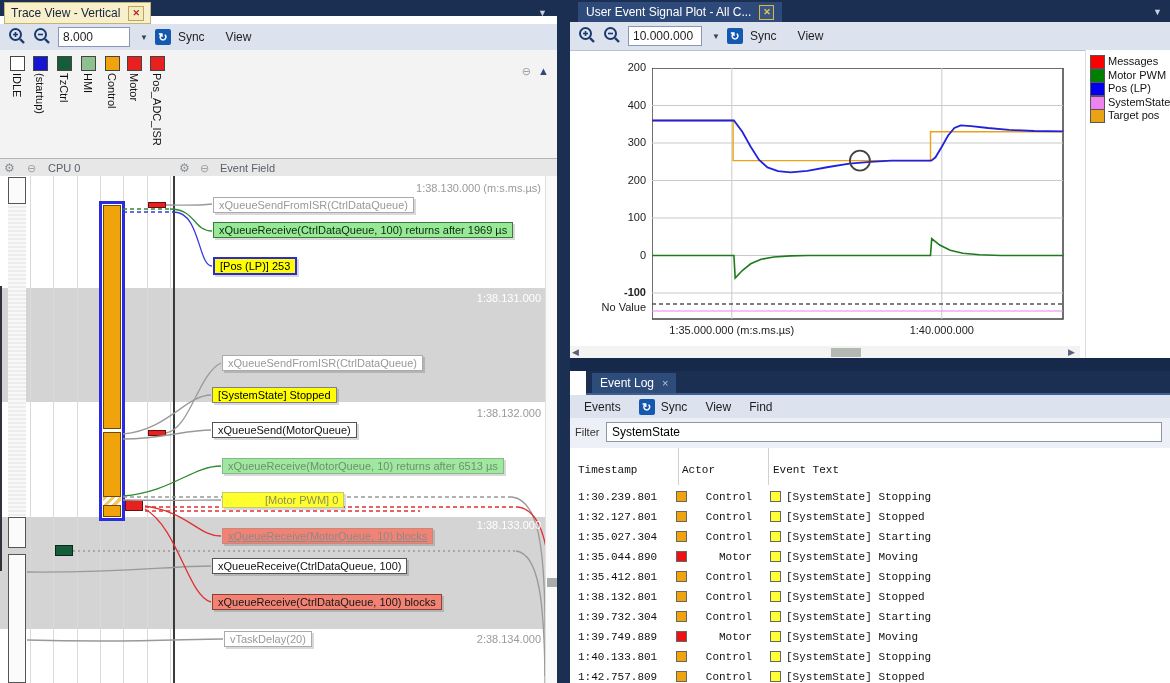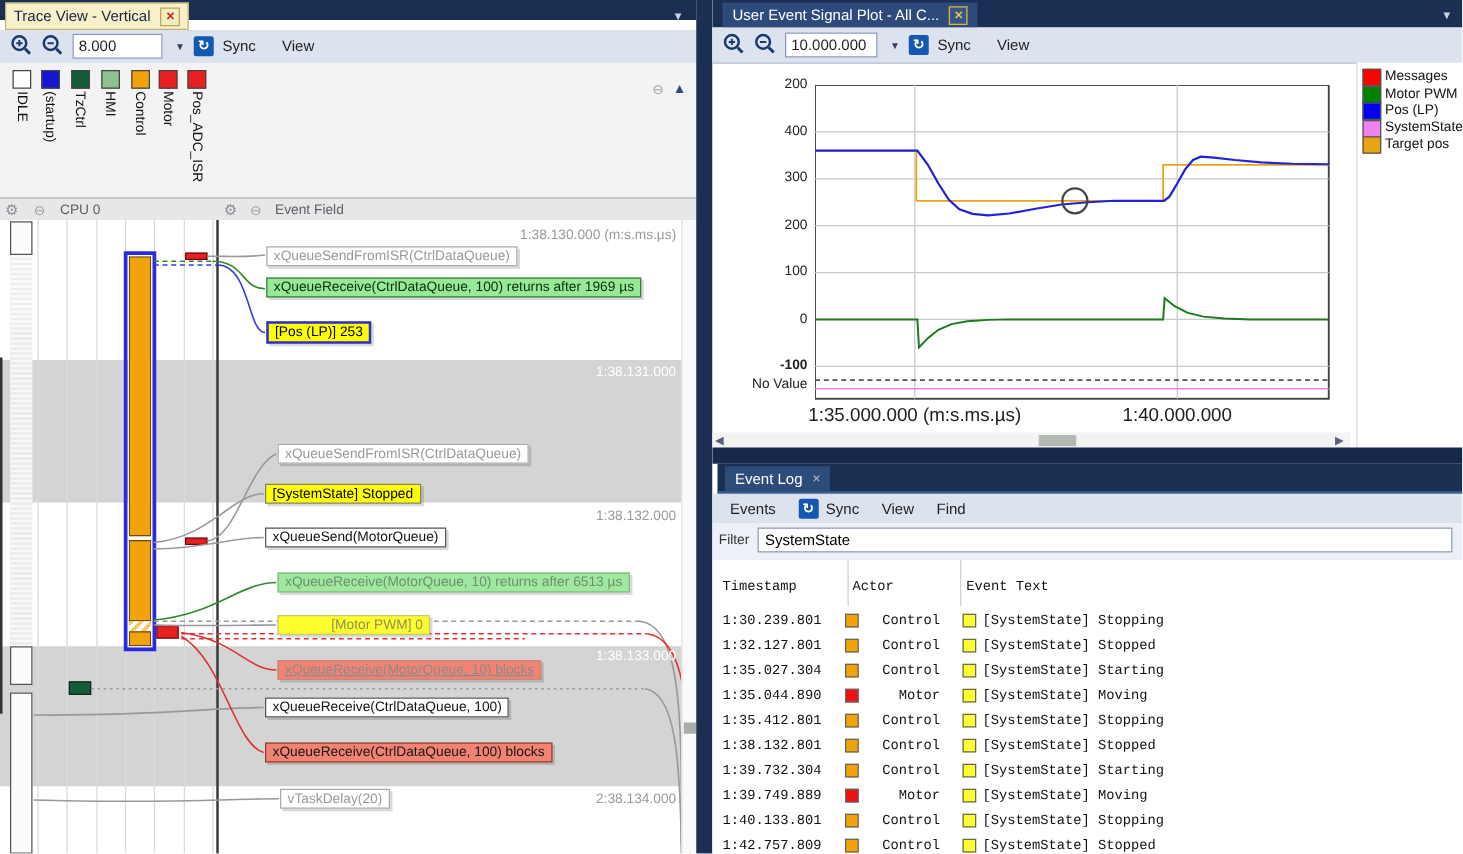--- a/index.html
+++ b/index.html
@@ -60,33 +60,33 @@
   #divider-v{position:absolute;left:557px;top:0;width:13px;height:683px;background:#1b2f52;}
   
   #right-col{position:absolute;left:570px;top:0;width:600px;height:683px;background:#fff;}
   #sp-tabs{height:22px;}
   .blue-tab{position:absolute;left:8px;top:2px;height:20px;background:#2d4a7a;color:#fff;
             display:flex;align-items:center;gap:8px;padding:0 8px;font-size:12px;}
   .goldx{width:13px;height:13px;border:1px solid #d8b840;color:#e8c850;font-size:9px;font-weight:bold;
          text-align:center;line-height:13px;background:#3a5585;}
   #sp-toolbar{position:absolute;left:0;top:22px;right:0;height:28px;gap:7px;padding:0 8px;}
   .ytick{position:absolute;left:18px;width:58px;text-align:right;font-size:11px;color:#222;}
-  .xtick{position:absolute;top:324px;transform:translateX(-50%);font-size:15px;color:#222;white-space:nowrap;}
+  .xtick{position:absolute;top:324px;transform:translateX(-50%);font-size:11px;color:#222;white-space:nowrap;}
   #plot-svg{position:absolute;left:82px;top:68px;}
   #sp-hscroll{position:absolute;left:0;top:346px;width:510px;height:13px;background:#f3f3f3;}
   .scroll-arrow{position:absolute;top:1px;font-size:9px;color:#55627a;}
   #sp-hthumb{position:absolute;left:261px;top:2px;width:30px;height:9px;background:#b4b8b2;}
   #sp-legend{position:absolute;left:515px;top:50px;width:85px;height:308px;background:#fff;
              border-left:1px solid #ddd;overflow:hidden;}
   .leg-row{position:absolute;left:4px;height:13px;}
   .leg-swatch{position:absolute;left:0;top:0;width:13px;height:12px;border:1px solid #555;}
   .leg-label{position:absolute;left:18px;top:0;font-size:11px;color:#111;white-space:nowrap;}
   #divider-h{position:absolute;left:0;top:358px;width:600px;height:13px;background:#16294a;}
   
-  #el-tabs{position:absolute;left:4px;top:371px;right:0;height:22px;background:#1b2f52;
+  #el-tabs{position:absolute;left:16px;top:371px;right:0;height:22px;background:#1b2f52;
            border-bottom:2px solid #3d5f94;}
   #el-menubar{position:absolute;left:0;top:395px;right:0;height:23px;gap:18px;padding:0 14px;}
   #el-filterrow{position:absolute;left:0;top:418px;right:0;height:30px;background:#edf1f7;
                 border-bottom:1px solid #ccd3de;font-size:11px;color:#333;}
   #filter-input{position:absolute;left:36px;top:4px;width:556px;height:20px;border:1px solid #8a98ac;
                 background:#fff;font-family:"Liberation Sans",sans-serif;font-size:12px;padding:0 5px;
                 box-sizing:border-box;}
   #log-table{position:absolute;left:0;top:448px;right:0;bottom:0;background:#fff;
              font-family:"Liberation Mono",monospace;font-size:11px;color:#111;}
   .log-colline{position:absolute;top:0;height:37px;width:1px;background:#d0d0d0;}

